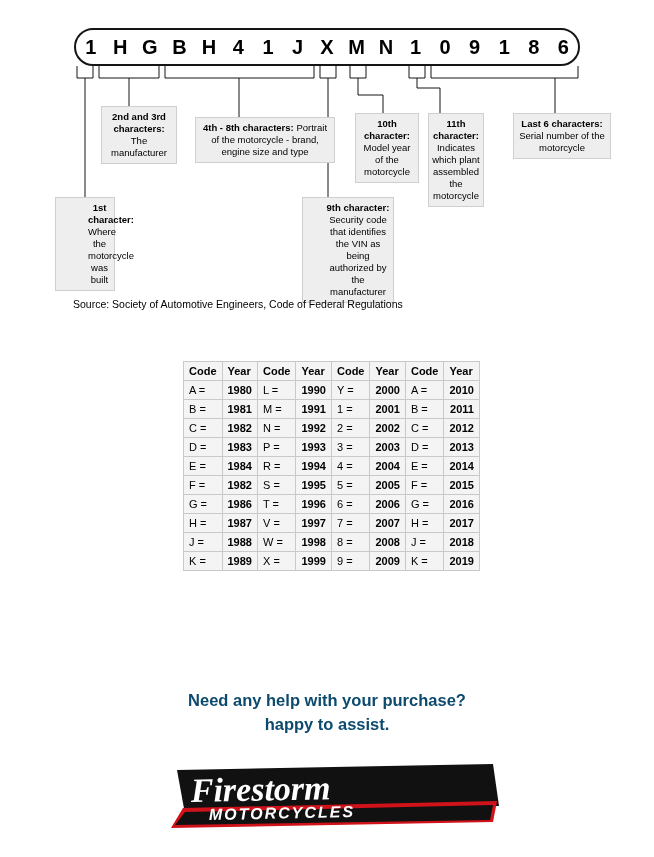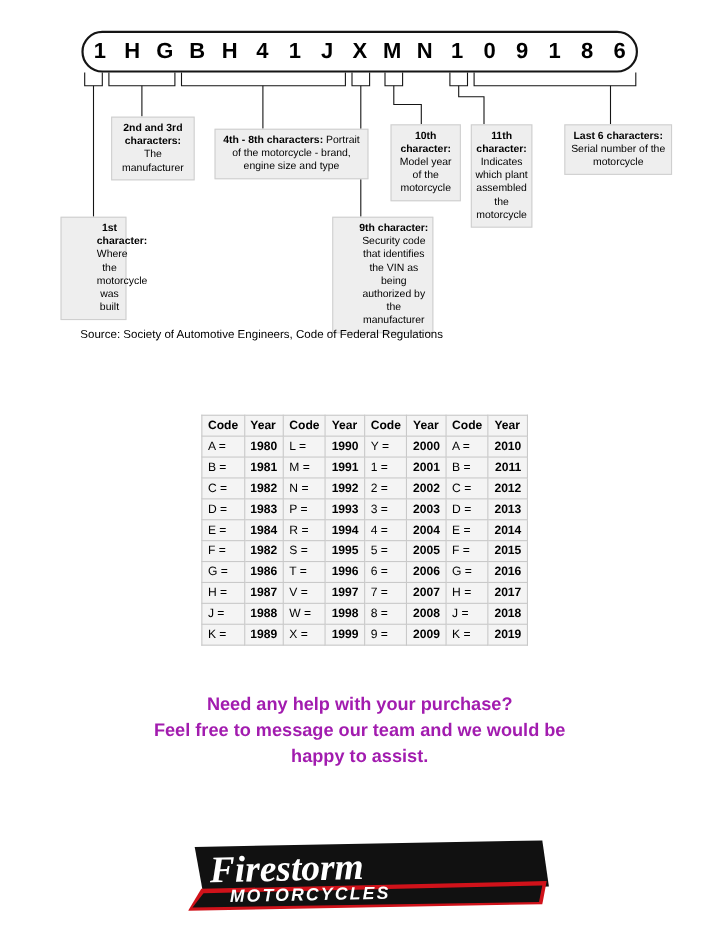--- a/index.html
+++ b/index.html
@@ -81,21 +81,20 @@
     font-size: 10.5px;
     color: #000;
     white-space: nowrap;
   }
 
   
   #year-table-wrap {
     position: absolute;
     left: 183px;
     top: 361px;
-    margin-top: 16px;
   }
   table.year-table {
     border-collapse: collapse;
     background: #f4f4f4;
     font-size: 11px;
   }
   table.year-table th,
   table.year-table td {
     border: 1px solid #c9c9c9;
     padding: 2px 5px;
@@ -111,27 +110,27 @@
     text-align: left;
     font-size: 11px;
   }
   table.year-table td.code { text-align: left; width: 33px; }
   table.year-table td.year { text-align: right; width: 35px; font-weight: bold; }
 
   
   #help-text {
     position: absolute;
     left: 0;
-    top: 628px;
+    top: 688px;
     width: 654px;
     text-align: center;
     font-size: 16.5px;
     font-weight: bold;
     line-height: 24px;
-    color: #a21caf;
+    color: #0c4a6e;
   }
 
   
   #logo {
     position: absolute;
     left: 163px;
     top: 762px;
     width: 340px;
     height: 84px;
   }
@@ -338,21 +337,20 @@
         <td class="year">2009</td>
         <td class="code">K =</td>
         <td class="year">2019</td>
       </tr>
     </tbody>
   </table>
 </div>
 
 <div id="help-text">
   <div>Need any help with your purchase?</div>
-  <div>Feel free to message our team and we would be</div>
   <div>happy to assist.</div>
 </div>
 
 <div id="logo">
   <svg width="340" height="84" viewBox="0 0 340 84">
 
     <g>
       <path d="M14 8 L330 2 L336 44 L22 52 Z" fill="#111111"></path>
       <path d="M20 46 L334 39 L330 60 L8 66 Z" fill="#d0121a"></path>
       <path d="M22 50 L330 43 L327 58 L12 63 Z" fill="#111111"></path>

